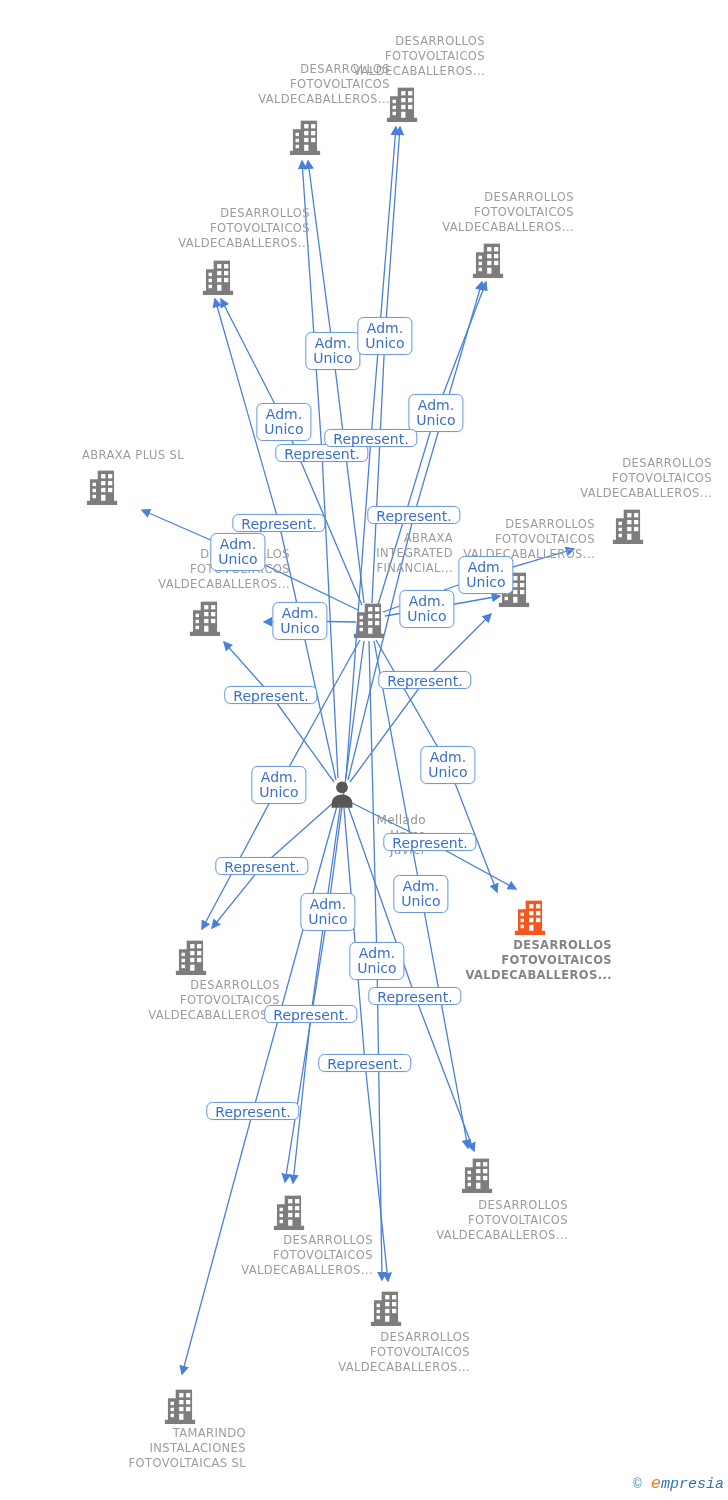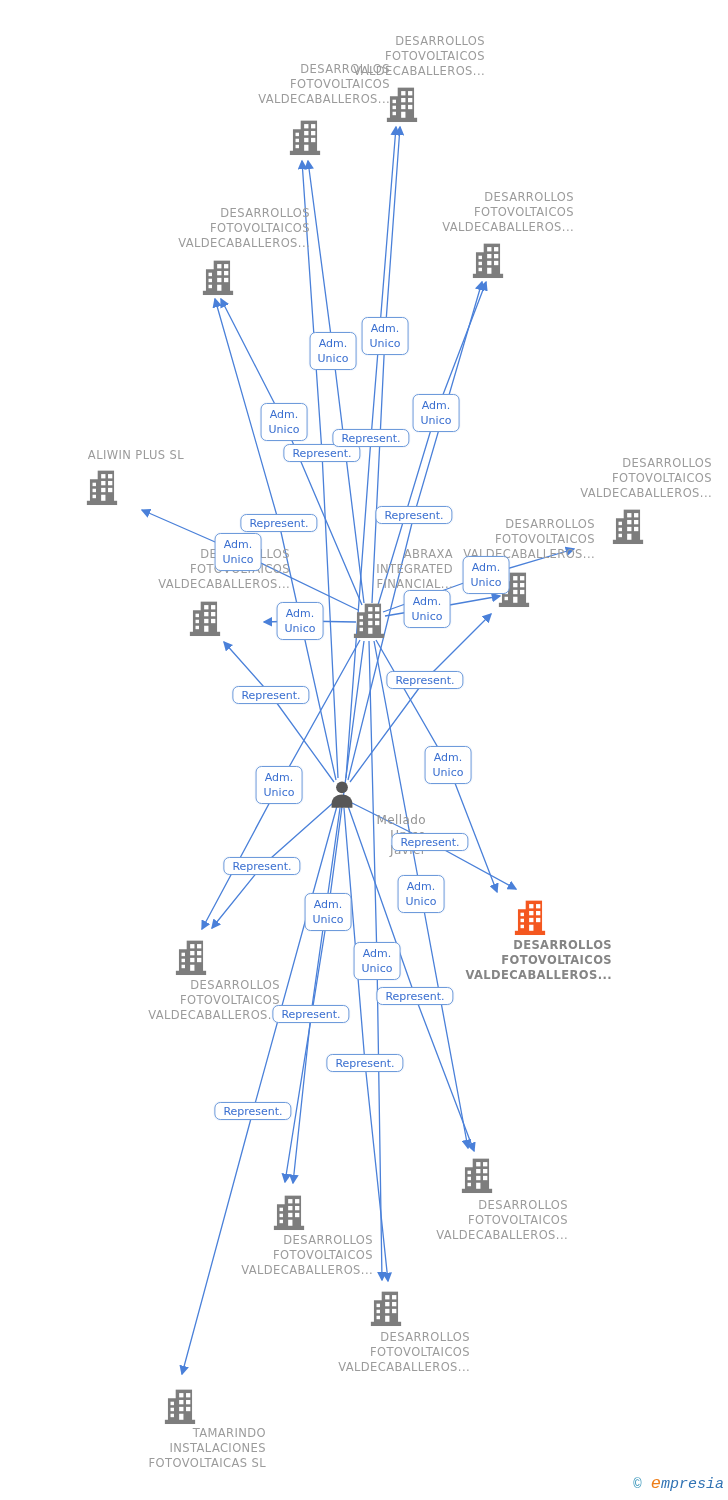--- a/index.html
+++ b/index.html
@@ -9,21 +9,21 @@
   #edge-layer polyline{fill:none;stroke:#4a80d9;stroke-width:1.3;}
   .node-icon{position:absolute;transform:translate(-50%,-50%);line-height:0;}
   .node-icon.building{color:#7d7d7d;}
   .node-icon.building-highlight{color:#f4571f;}
   .node-icon.person{color:#575757;}
   .node-label{position:absolute;transform:translateX(-50%);width:170px;text-align:right;
       font-size:11.5px;line-height:15px;letter-spacing:.4px;color:#9b9b9b;white-space:pre-line;}
   .node-label.highlight{font-weight:bold;color:#858585;}
   .node-label.person-label{font-size:12px;color:#949494;}
   .badge{position:absolute;transform:translate(-50%,-50%);background:#fff;
-      border:1.5px solid #6e9bdb;border-radius:6px;color:#3a6fd0;font-size:11px;
+      border:1.5px solid #6e9bdb;border-radius:6px;color:#3a6fd0;font-size:14px;
       text-align:center;white-space:pre-line;box-shadow:0 0 0 1px rgba(110,155,219,.08);}
   .badge.adm{padding:3px 7px;line-height:15px;}
   .badge.rep{padding:2px 8px 0;line-height:14px;}
   #watermark{position:absolute;right:4px;top:1474px;font-family:Liberation Mono, monospace;
       font-size:15px;font-style:italic;}
   #watermark .c{color:#3b97bb;font-style:normal;font-size:14px;}
   #watermark .e{color:#ee7d18;font-size:17px;}
   #watermark .rest{color:#3173b4;}
   .hidden-defs{position:absolute;width:0;height:0;overflow:hidden;}
 </style>
@@ -116,21 +116,21 @@
 VALDECABALLEROS...</div>
       <div class="node-icon building" style="left: 488px; top: 260px;"><svg width="31" height="37">
           <use href="#sym-building" width="31" height="37"></use>
         </svg></div>
       <div class="node-label" style="left: 489px; top: 190px;">DESARROLLOS
 FOTOVOLTAICOS
 VALDECABALLEROS...</div>
       <div class="node-icon building" style="left: 102px; top: 487px;"><svg width="31" height="37">
           <use href="#sym-building" width="31" height="37"></use>
         </svg></div>
-      <div class="node-label" style="left: 99px; top: 448px;">ALIWIN PLUS SL</div>
+      <div class="node-label" style="left: 99px; top: 448px;">ABRAXA PLUS SL</div>
       <div class="node-icon building" style="left: 628px; top: 526px;"><svg width="31" height="37">
           <use href="#sym-building" width="31" height="37"></use>
         </svg></div>
       <div class="node-label" style="left: 627px; top: 456px;">DESARROLLOS
 FOTOVOLTAICOS
 VALDECABALLEROS...</div>
       <div class="node-icon building" style="left: 205px; top: 618px;"><svg width="31" height="37">
           <use href="#sym-building" width="31" height="37"></use>
         </svg></div>
       <div class="node-label" style="left: 205px; top: 547px;">DESARROLLOS
@@ -138,21 +138,21 @@
 VALDECABALLEROS...</div>
       <div class="node-icon building" style="left: 514px; top: 589px;"><svg width="31" height="37">
           <use href="#sym-building" width="31" height="37"></use>
         </svg></div>
       <div class="node-label" style="left: 510px; top: 517px;">DESARROLLOS
 FOTOVOLTAICOS
 VALDECABALLEROS...</div>
       <div class="node-icon building" style="left: 369px; top: 620px;"><svg width="31" height="37">
           <use href="#sym-building" width="31" height="37"></use>
         </svg></div>
-      <div class="node-label" style="left: 368px; top: 547px;">ABRAXA
+      <div class="node-label" style="left: 368px; top: 531px;">ABRAXA
 INTEGRATED
 FINANCIAL...</div>
       <div class="node-icon building-highlight" style="left: 530px; top: 917px;"><svg width="31" height="37">
           <use href="#sym-building" width="31" height="37"></use>
         </svg></div>
       <div class="node-label highlight" style="left: 527px; top: 938px;">DESARROLLOS
 FOTOVOLTAICOS
 VALDECABALLEROS...</div>
       <div class="node-icon building" style="left: 191px; top: 957px;"><svg width="31" height="37">
           <use href="#sym-building" width="31" height="37"></use>
@@ -174,21 +174,21 @@
 VALDECABALLEROS...</div>
       <div class="node-icon building" style="left: 386px; top: 1308px;"><svg width="31" height="37">
           <use href="#sym-building" width="31" height="37"></use>
         </svg></div>
       <div class="node-label" style="left: 385px; top: 1330px;">DESARROLLOS
 FOTOVOLTAICOS
 VALDECABALLEROS...</div>
       <div class="node-icon building" style="left: 180px; top: 1406px;"><svg width="31" height="37">
           <use href="#sym-building" width="31" height="37"></use>
         </svg></div>
-      <div class="node-label" style="left: 181px; top: 1426px;">TAMARINDO
+      <div class="node-label" style="left: 161px; top: 1426px;">TAMARINDO
 INSTALACIONES
 FOTOVOLTAICAS SL</div>
       <div class="node-icon person" style="left: 342px; top: 795px;"><svg width="29" height="30">
           <use href="#sym-person" width="29" height="30"></use>
         </svg></div>
       <div class="node-label person-label" style="left: 341px; top: 813px;">Mellado
 Unico
 Javier</div>
     </div>
   <div id="badges-layer">

